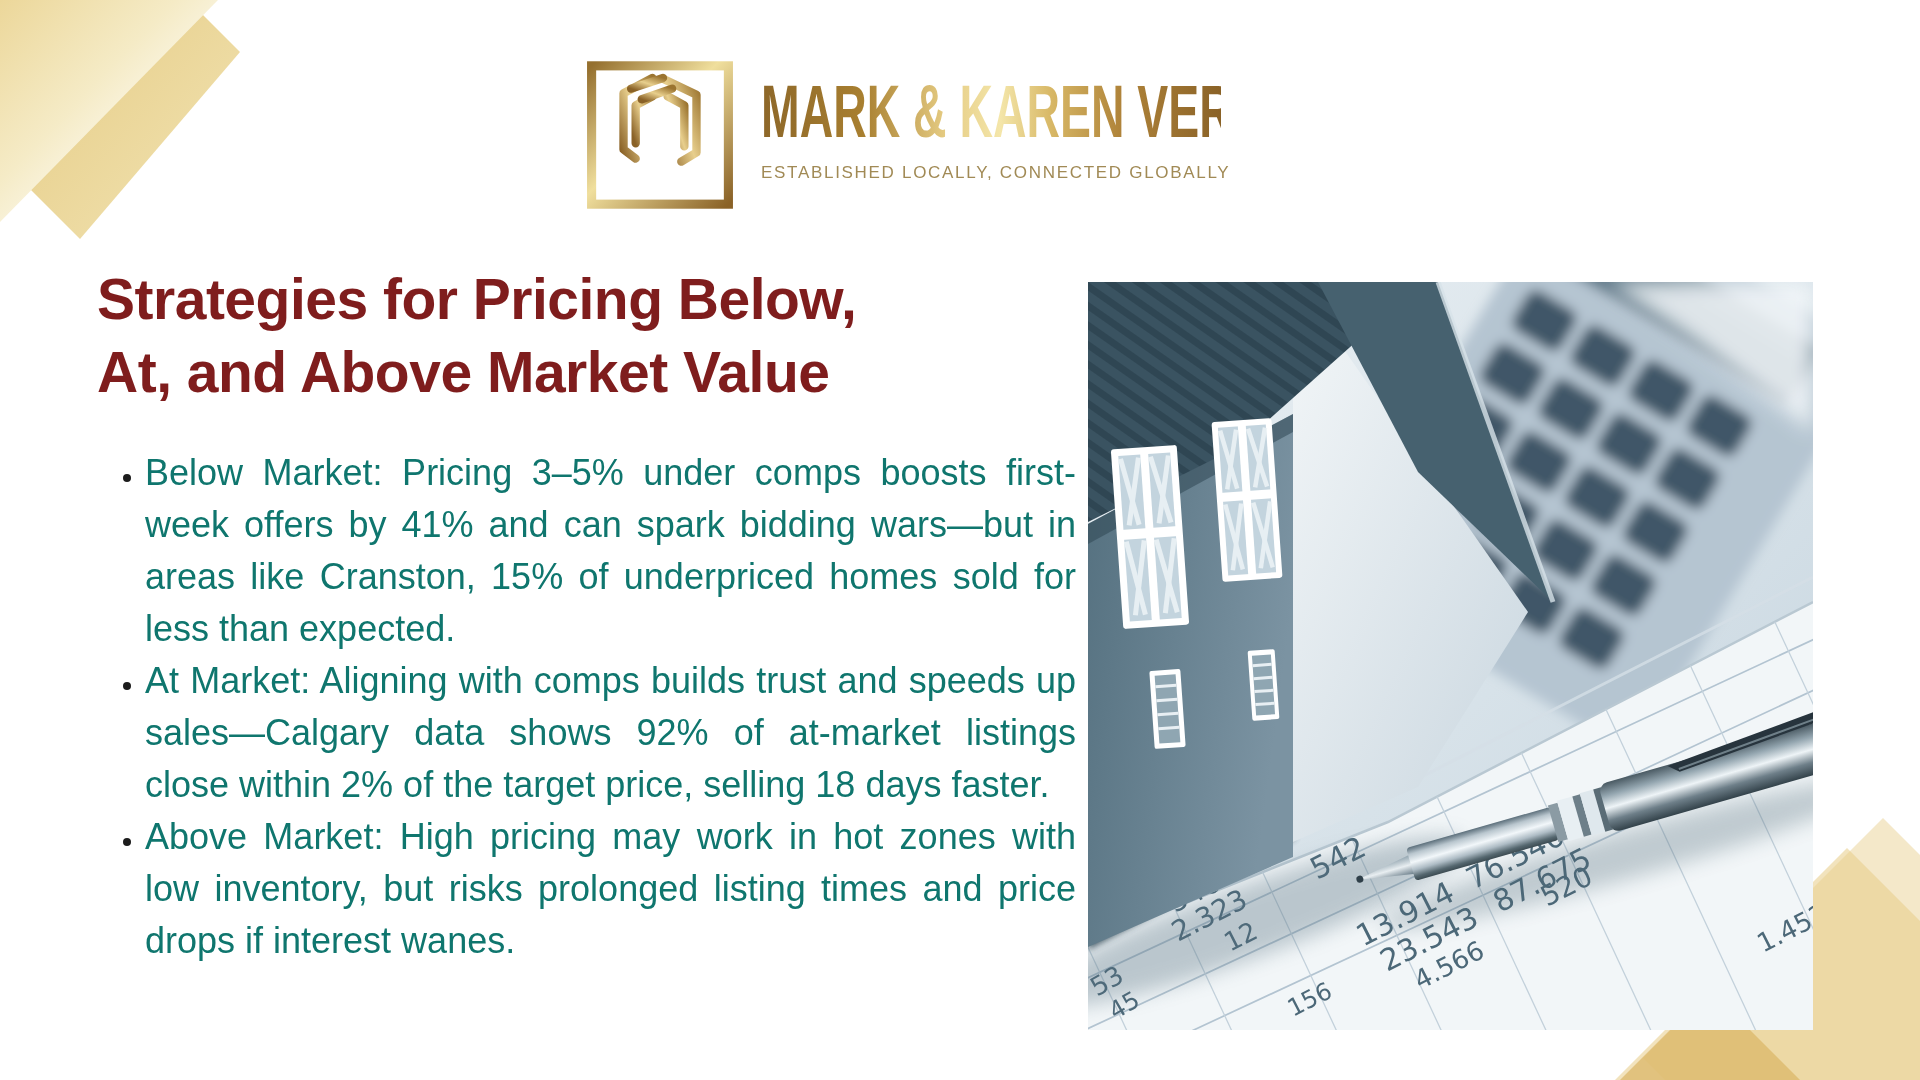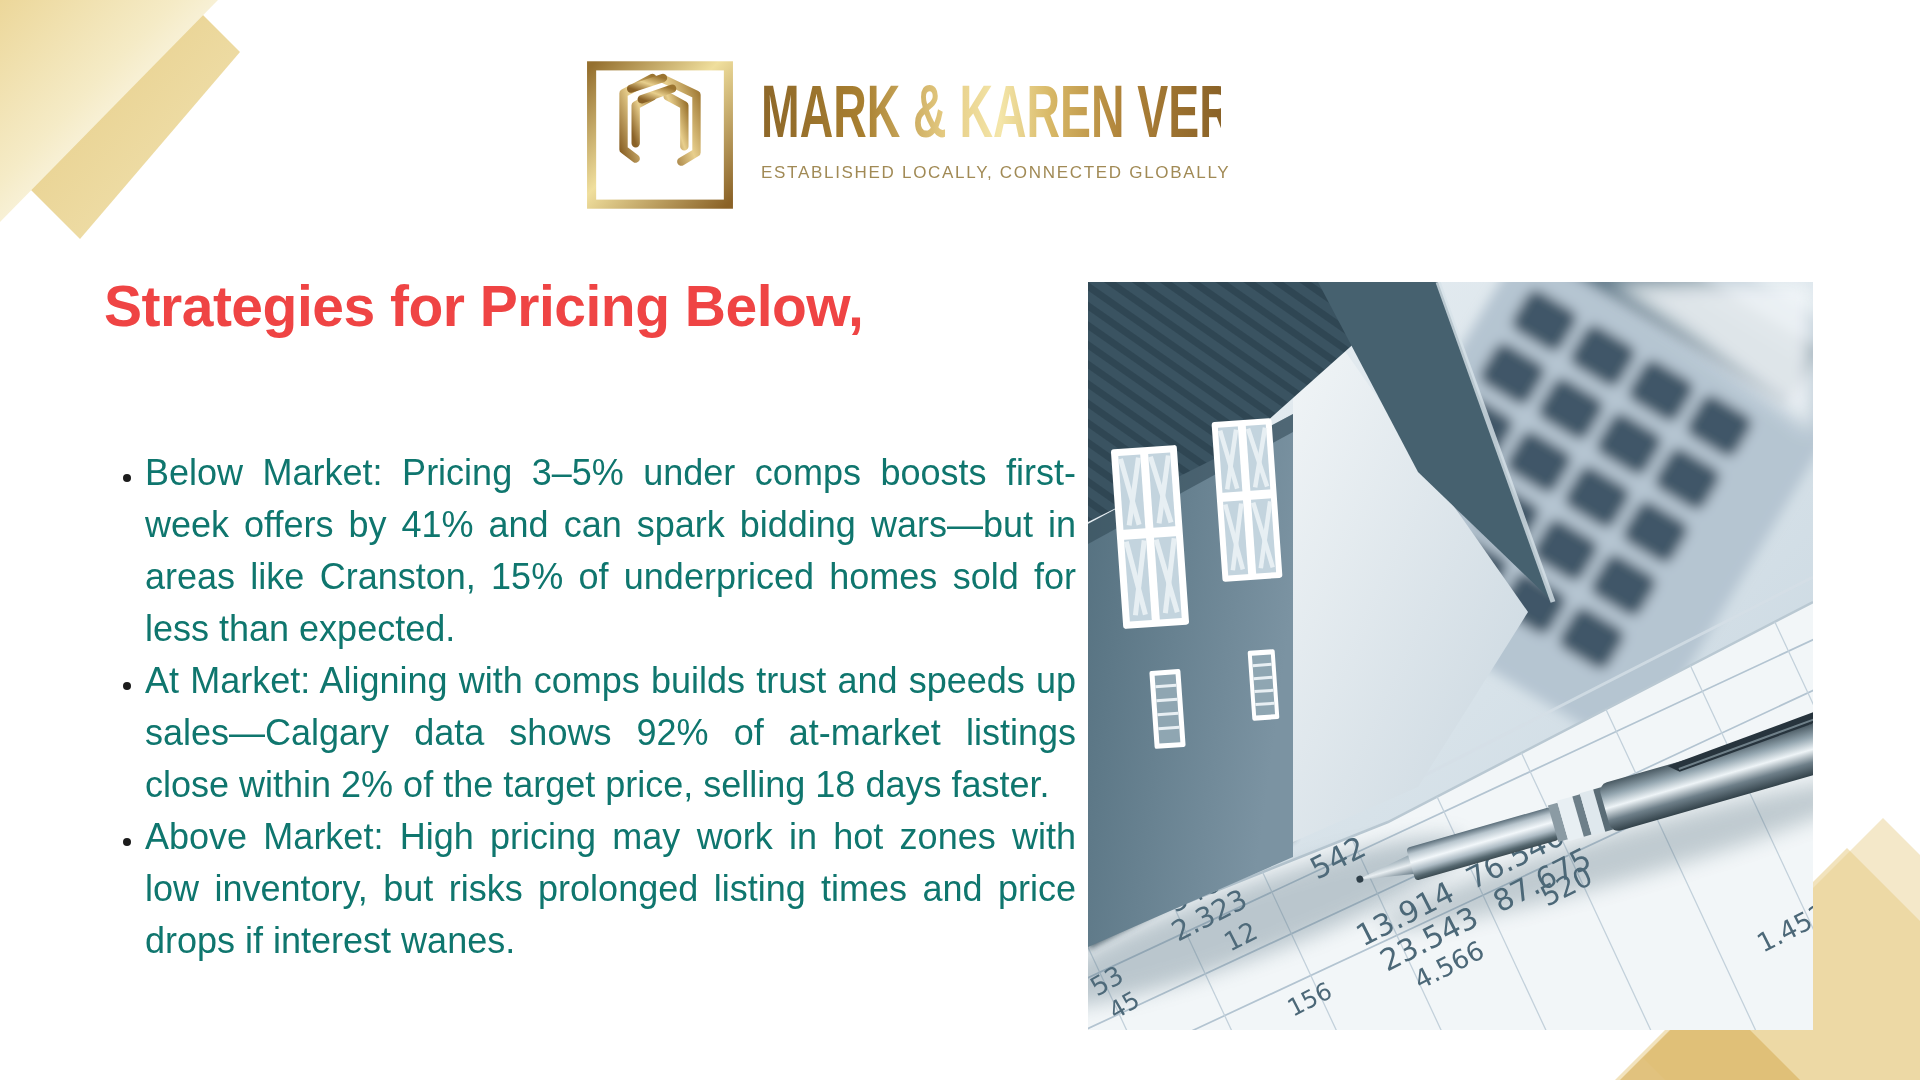--- a/index.html
+++ b/index.html
@@ -22,22 +22,22 @@
     transform:scale(0.80,1.28);transform-origin:left bottom;
     background:linear-gradient(90deg,#8d6729 0%,#a87f30 22%,#e5cb82 40%,#f4e6aa 52%,#d8b866 63%,#b0843a 78%,#8a6227 100%);
     -webkit-background-clip:text;background-clip:text;color:transparent;
   }
   .tagline{
     margin-top:9px;font-size:17px;font-weight:400;letter-spacing:1.7px;
     color:#a18a55;white-space:nowrap;
   }
   
   .title{
-    position:absolute;left:92px;top:258px;width:960px;margin:12px;z-index:3;
-    font-size:57px;line-height:73px;font-weight:700;color:#ef4444;letter-spacing:-0.5px;
+    position:absolute;left:92px;top:258px;width:960px;margin:5px;z-index:3;
+    font-size:57px;line-height:73px;font-weight:700;color:#7f1d1d;letter-spacing:-0.5px;
   }
   .title span{display:block;}
   
   .bullets{
     position:absolute;left:112px;top:447px;width:931px;z-index:3;
     margin:0;padding:0 0 0 33px;list-style:disc outside;
     font-size:36px;line-height:52px;color:#0f766e;
   }
   .bullets li{text-align:justify;}
   .bullets li::marker{font-size:0.72em;color:#1c1c1c;}
@@ -101,20 +101,21 @@
       </g>
     </svg>
     <div class="logo-text">
       <div class="brand">MARK &amp; KAREN VERZYL</div>
       <div class="tagline">ESTABLISHED LOCALLY, CONNECTED GLOBALLY</div>
     </div>
   </header>
 
   <h1 class="title">
     <span>Strategies for Pricing Below,</span>
+    <span>At, and Above Market Value</span>
   </h1>
 
   <ul class="bullets">
     <li>Below Market: Pricing 3–5% under comps boosts first-week offers by 41% and can spark bidding wars—but in areas like Cranston, 15% of underpriced homes sold for less than expected.</li>
     <li>At Market: Aligning with comps builds trust and speeds up sales—Calgary data shows 92% of at-market listings close within 2% of the target price, selling 18 days faster.</li>
     <li>Above Market: High pricing may work in hot zones with low inventory, but risks prolonged listing times and price drops if interest wanes.</li>
   </ul>
 
   <div class="photo">
     <svg width="725" height="748" viewBox="0 0 725 748">

